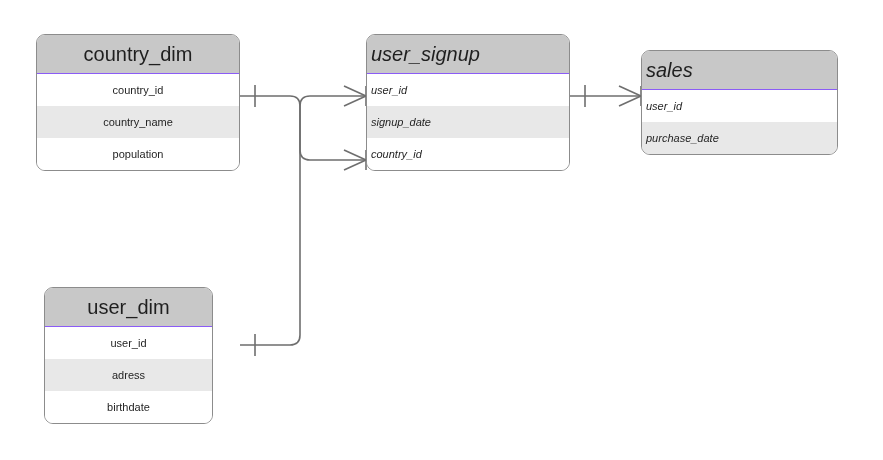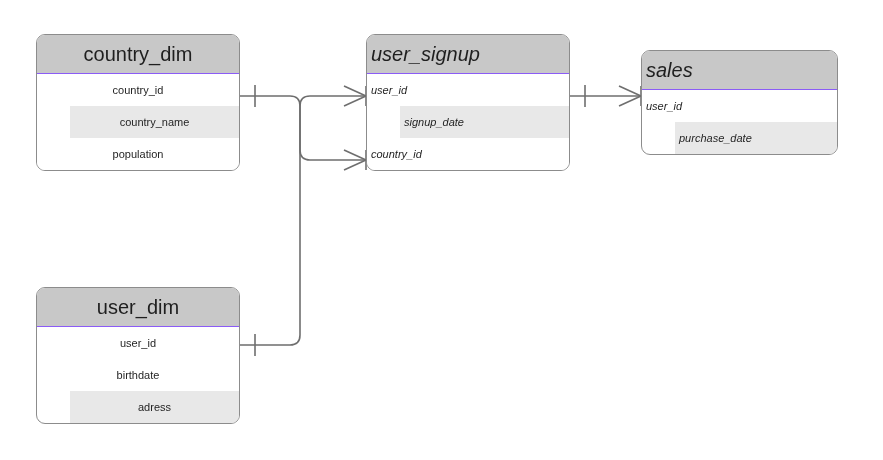--- a/index.html
+++ b/index.html
@@ -39,21 +39,20 @@
     height: 32px;
     line-height: 32px;
     font-size: 11px;
     color: #1f1f1f;
     background: #ffffff;
     white-space: nowrap;
     overflow: hidden;
   }
   .entity-attr.stripe {
     background: #e8e8e8;
-    margin-left: 33px;
   }
   
   .align-center .entity-header,
   .align-center .entity-attr {
     text-align: center;
   }
   
   .align-left .entity-header,
   .align-left .entity-attr {
     text-align: left;
@@ -122,20 +121,20 @@
     <div class="entity-attr stripe">signup_date</div>
     <div class="entity-attr">country_id</div>
   </div>
 
   <div class="entity align-left" style="left:641px; top:50px; width:197px;">
     <div class="entity-header">sales</div>
     <div class="entity-attr">user_id</div>
     <div class="entity-attr stripe">purchase_date</div>
   </div>
 
-  <div class="entity align-center" style="left:36px; top:287px; width:204px;">
+  <div class="entity align-center" style="left:44px; top:287px; width:169px;">
     <div class="entity-header">user_dim</div>
     <div class="entity-attr">user_id</div>
+    <div class="entity-attr stripe">adress</div>
     <div class="entity-attr">birthdate</div>
-    <div class="entity-attr stripe">adress</div>
   </div>
 
 </div>
 
 </body></html>

